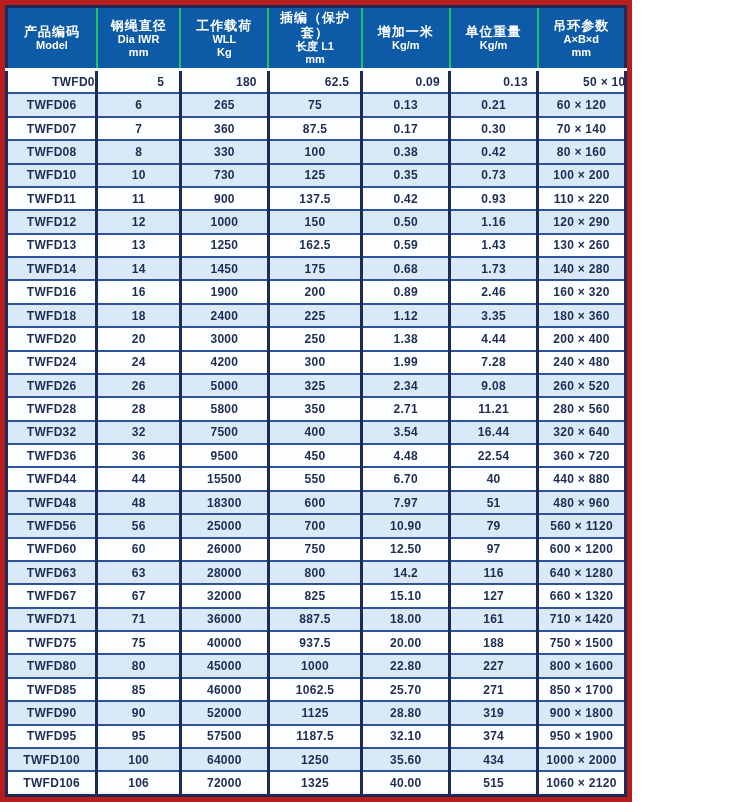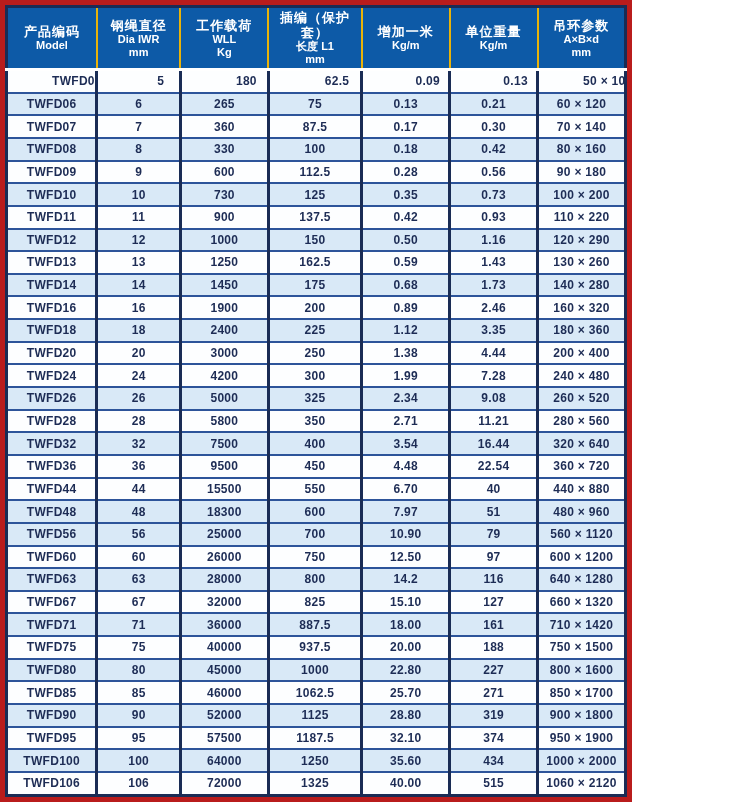--- a/index.html
+++ b/index.html
@@ -17,21 +17,21 @@
     border-collapse: collapse;
     table-layout: fixed;
     border: 3px solid #1a2c55;
   }
   thead th {
     background: #0d5aa7;
     color: #ffffff;
     height: 48px;
     padding: 2px 0;
     vertical-align: middle;
-    border-left: 2px solid #eab308;
+    border-left: 2px solid #22c55e;
     border-bottom: 3px solid #ffffff;
     font-weight: bold;
   }
   thead th:first-child { border-left: none; }
   thead th .zh { font-size: 13px; line-height: 15px; letter-spacing: 1px; }
   thead th .en { font-size: 11px; line-height: 13px; font-weight: bold; }
   tbody td {
     height: 19px;
     text-align: center;
     vertical-align: middle;
@@ -126,32 +126,23 @@
           <td>87.5</td>
           <td>0.17</td>
           <td>0.30</td>
           <td>70 × 140</td>
         </tr>
         <tr class="alt">
           <td>TWFD08</td>
           <td>8</td>
           <td>330</td>
           <td>100</td>
-          <td>0.18</td>
+          <td>0.38</td>
           <td>0.42</td>
           <td>80 × 160</td>
-        </tr>
-        <tr>
-          <td>TWFD09</td>
-          <td>9</td>
-          <td>600</td>
-          <td>112.5</td>
-          <td>0.28</td>
-          <td>0.56</td>
-          <td>90 × 180</td>
         </tr>
         <tr class="alt">
           <td>TWFD10</td>
           <td>10</td>
           <td>730</td>
           <td>125</td>
           <td>0.35</td>
           <td>0.73</td>
           <td>100 × 200</td>
         </tr>

